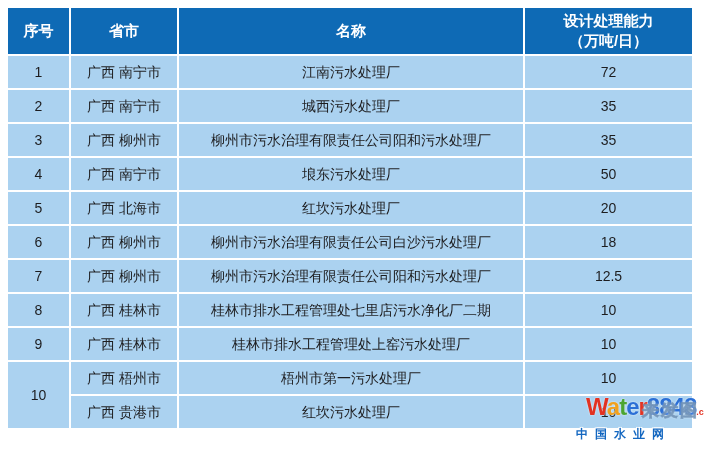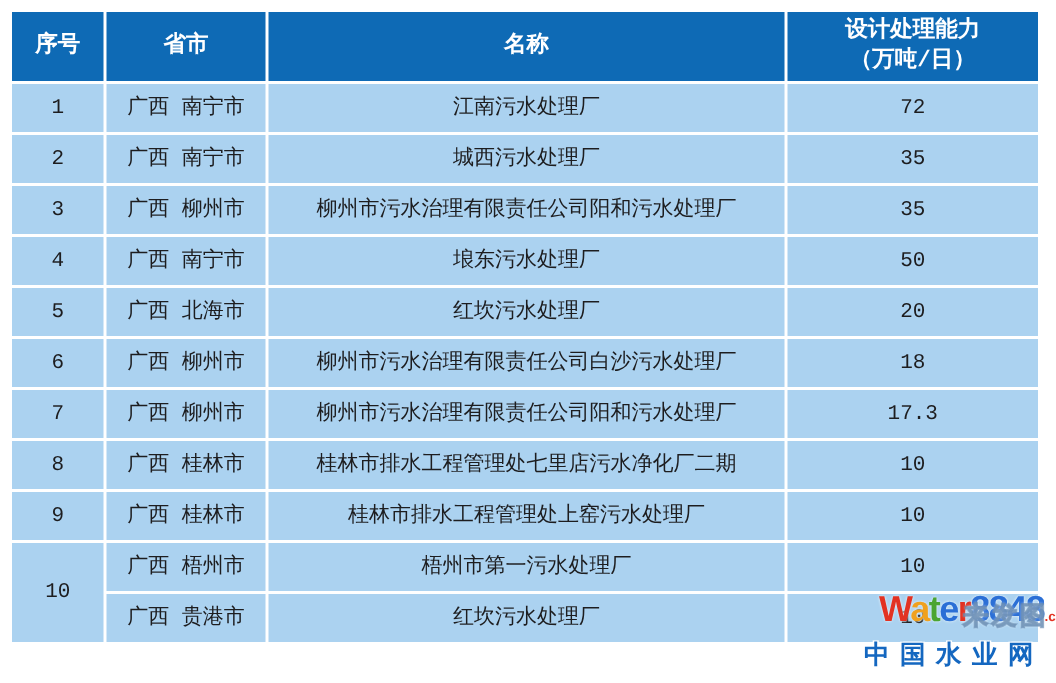--- a/index.html
+++ b/index.html
@@ -11,21 +11,20 @@
     height: 455px;
     background: #ffffff;
     position: relative;
     overflow: hidden;
     font-family: "Liberation Sans", "DejaVu Sans", sans-serif;
   }
   .table-wrap {
     position: absolute;
     left: 6px;
     top: 6px;
-    font-family: Liberation Mono, monospace;
   }
   table.data-table {
     border-collapse: separate;
     border-spacing: 2px;
     table-layout: fixed;
   }
   .data-table th {
     background: #0e6ab5;
     color: #ffffff;
     font-weight: bold;
@@ -80,21 +79,21 @@
     top: 4px;
     font-size: 17px;
     font-weight: bold;
     letter-spacing: 2px;
     color: rgba(110, 150, 190, 0.55);
     -webkit-text-stroke: 1px rgba(90, 125, 165, 0.55);
     white-space: nowrap;
   }
   .wm-caption {
     margin-top: 1px;
-    font-size: 17px;
+    font-size: 12px;
     font-weight: bold;
     letter-spacing: 7px;
     white-space: nowrap;
     text-shadow:
       -1px -1px 0 #ffffff,
        1px -1px 0 #ffffff,
       -1px  1px 0 #ffffff,
        1px  1px 0 #ffffff;
   }
 </style>
@@ -154,21 +153,21 @@
       <tr>
         <td>6</td>
         <td>广西 柳州市</td>
         <td>柳州市污水治理有限责任公司白沙污水处理厂</td>
         <td>18</td>
       </tr>
       <tr>
         <td>7</td>
         <td>广西 柳州市</td>
         <td>柳州市污水治理有限责任公司阳和污水处理厂</td>
-        <td>17.3</td>
+        <td>12.5</td>
       </tr>
       <tr>
         <td>8</td>
         <td>广西 桂林市</td>
         <td>桂林市排水工程管理处七里店污水净化厂二期</td>
         <td>10</td>
       </tr>
       <tr>
         <td>9</td>
         <td>广西 桂林市</td>

